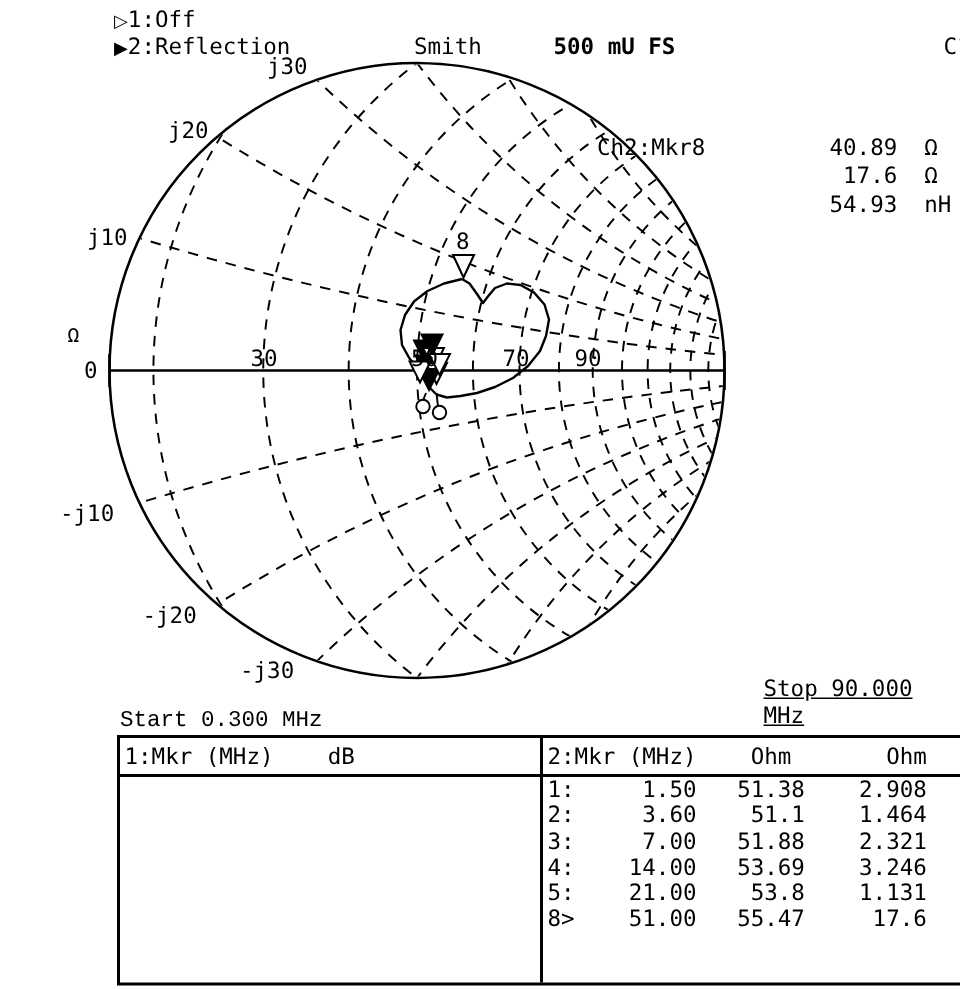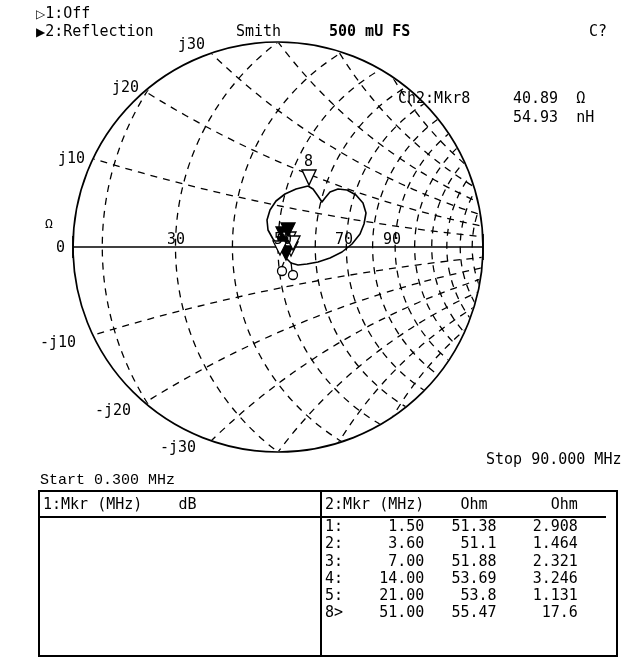--- a/index.html
+++ b/index.html
@@ -5,38 +5,38 @@
   * { margin:0; padding:0; box-sizing:border-box; }
   html,body { width:640px; height:659px; }
   body {
     position:relative;
     background:#ffffff;
     color:#000000;
     font-family:"DejaVu Sans Mono", monospace;
     font-size:15px;
     overflow:hidden;
   }
-  .abs { position:absolute; }
+  .abs { position:absolute;margin-left:40px; }
   .tri { font-family:"DejaVu Sans", sans-serif; font-size:12px; }
   #chart-svg { position:absolute; left:0; top:0; }
 
   
   #annun1 { left:36px; top:4px; }
   #annun2 { left:36px; top:22px; }
   #format-label { left:236px; top:22px;text-align:center; }
   #scale-label  { left:329px; top:22px;font-weight:bold; }
   #status-label { left:589px; top:22px; }
 
   
   #readout { left:513px; top:89px; line-height:19px; }
   #readout .line { white-space:pre; }
 
   
   #sweep-start { left:40px;  top:472px;font-family:Liberation Mono, monospace; }
-  #sweep-stop  { left:486px; top:450px; }
+  #sweep-stop  { left:469px; top:450px;text-decoration:underline; }
 
   
   #table-box {
     left:38px; top:490px; width:580px; height:167px;
     border:2px solid #000;
     display:flex;
   }
   .pane-left  { width:282px; border-right:2px solid #000; }
   .pane-right { width:284px; }
   .pane-header {
@@ -124,20 +124,21 @@
 </div>
 <div class="abs" id="annun2">
   <span class="tri">▶</span><span>2:Reflection</span>
 </div>
 <div class="abs" id="format-label">Smith</div>
 <div class="abs" id="scale-label">500 mU FS</div>
 <div class="abs" id="status-label">C?</div>
 
 <div class="abs" id="readout">
     <div class="line">40.89  Ω</div>
+    <div class="line"> 17.6  Ω</div>
     <div class="line">54.93  nH</div>
   </div>
 
 <div class="abs" id="sweep-start">Start 0.300 MHz</div>
 <div class="abs" id="sweep-stop">Stop 90.000 MHz</div>
 
 <div class="abs" id="table-box">
   <div class="pane-left">
     <div class="pane-header">1:Mkr (MHz)    dB</div>
     <div class="pane-body" id="left-rows"></div>

